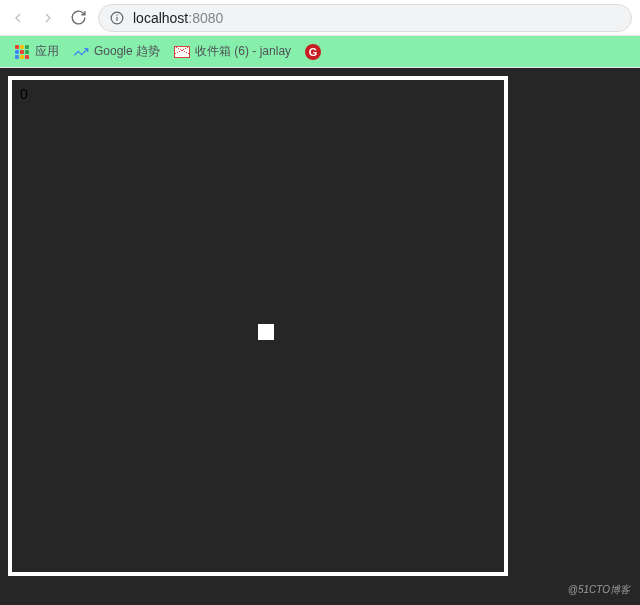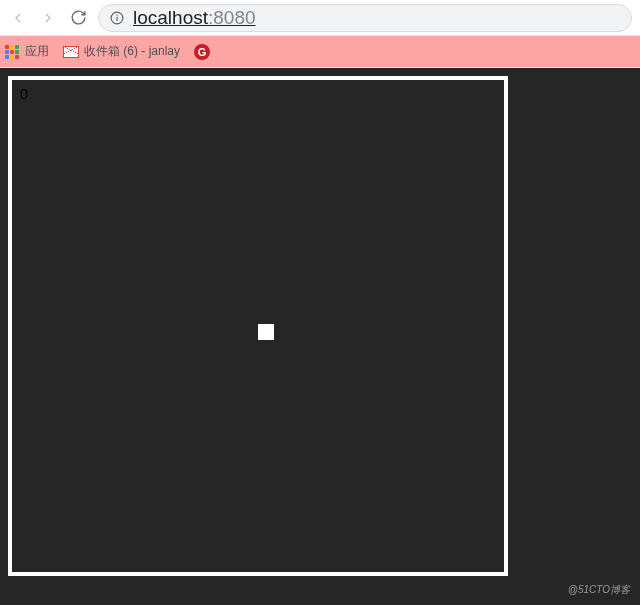--- a/index.html
+++ b/index.html
@@ -28,31 +28,31 @@
     border: 1px solid #dcdcdc;
     border-radius: 14px;
     background: #f1f3f4;
     display: flex;
     align-items: center;
     padding: 0 10px;
     gap: 8px;
   }
   .site-info { width: 16px; height: 16px; display: flex; align-items: center; justify-content: center; color: #5f6368; }
   .site-info svg { width: 14px; height: 14px; fill: currentColor; }
-  .url { font-size: 19px; color: #202124; white-space: nowrap; text-decoration: underline; }
+  .url { font-size: 14px; color: #202124; white-space: nowrap; }
   .url .host { color: #202124; }
   .url .port { color: #80868b; }
 
   
   .bookmarks {
     height: 32px;
-    background: #fca5a5;
+    background: #86efac;
     display: flex;
     gap: 6px;
-    padding: 0 0;
+    padding: 0 10px;
     font-size: 12px;
     color: #3c4043;
     border-bottom: 1px solid #e6e6e6;
     white-space: nowrap;
     overflow: hidden;
   }
   .bm { display: flex; align-items: center; gap: 5px; padding: 2px 4px; cursor: pointer; max-width: 155px; overflow: hidden; }
   .bm .fav { width: 16px; height: 16px; flex: 0 0 16px; display: flex; align-items: center; justify-content: center; }
   .bm .lbl { overflow: hidden; text-overflow: ellipsis; white-space: nowrap; color: #4e5156; }
 
@@ -160,20 +160,29 @@
             <span class="c5"></span>
             <span class="c6"></span>
             <span class="c7"></span>
             <span class="c8"></span>
             <span class="c9"></span>
           </span>
       </span>
       <span class="lbl">应用</span>
     </div>
 
+    <div class="bm">
+      <span class="fav trends-ic">
+        <svg viewBox="0 0 24 24">
+            <polyline points="2 17 8 11 13 16 22 7" fill="none" stroke="#4285f4" stroke-width="2"></polyline>
+            <polyline points="17 7 22 7 22 12" fill="none" stroke="#4285f4" stroke-width="2"></polyline>
+          </svg>
+      </span>
+      <span class="lbl">Google 趋势</span>
+    </div>
 
     <div class="bm">
       <span class="fav">
           <span class="gmail-ic"></span>
         </span>
       <span class="lbl">收件箱 (6) - janlay</span>
     </div>
 
 
     <div class="bm">

